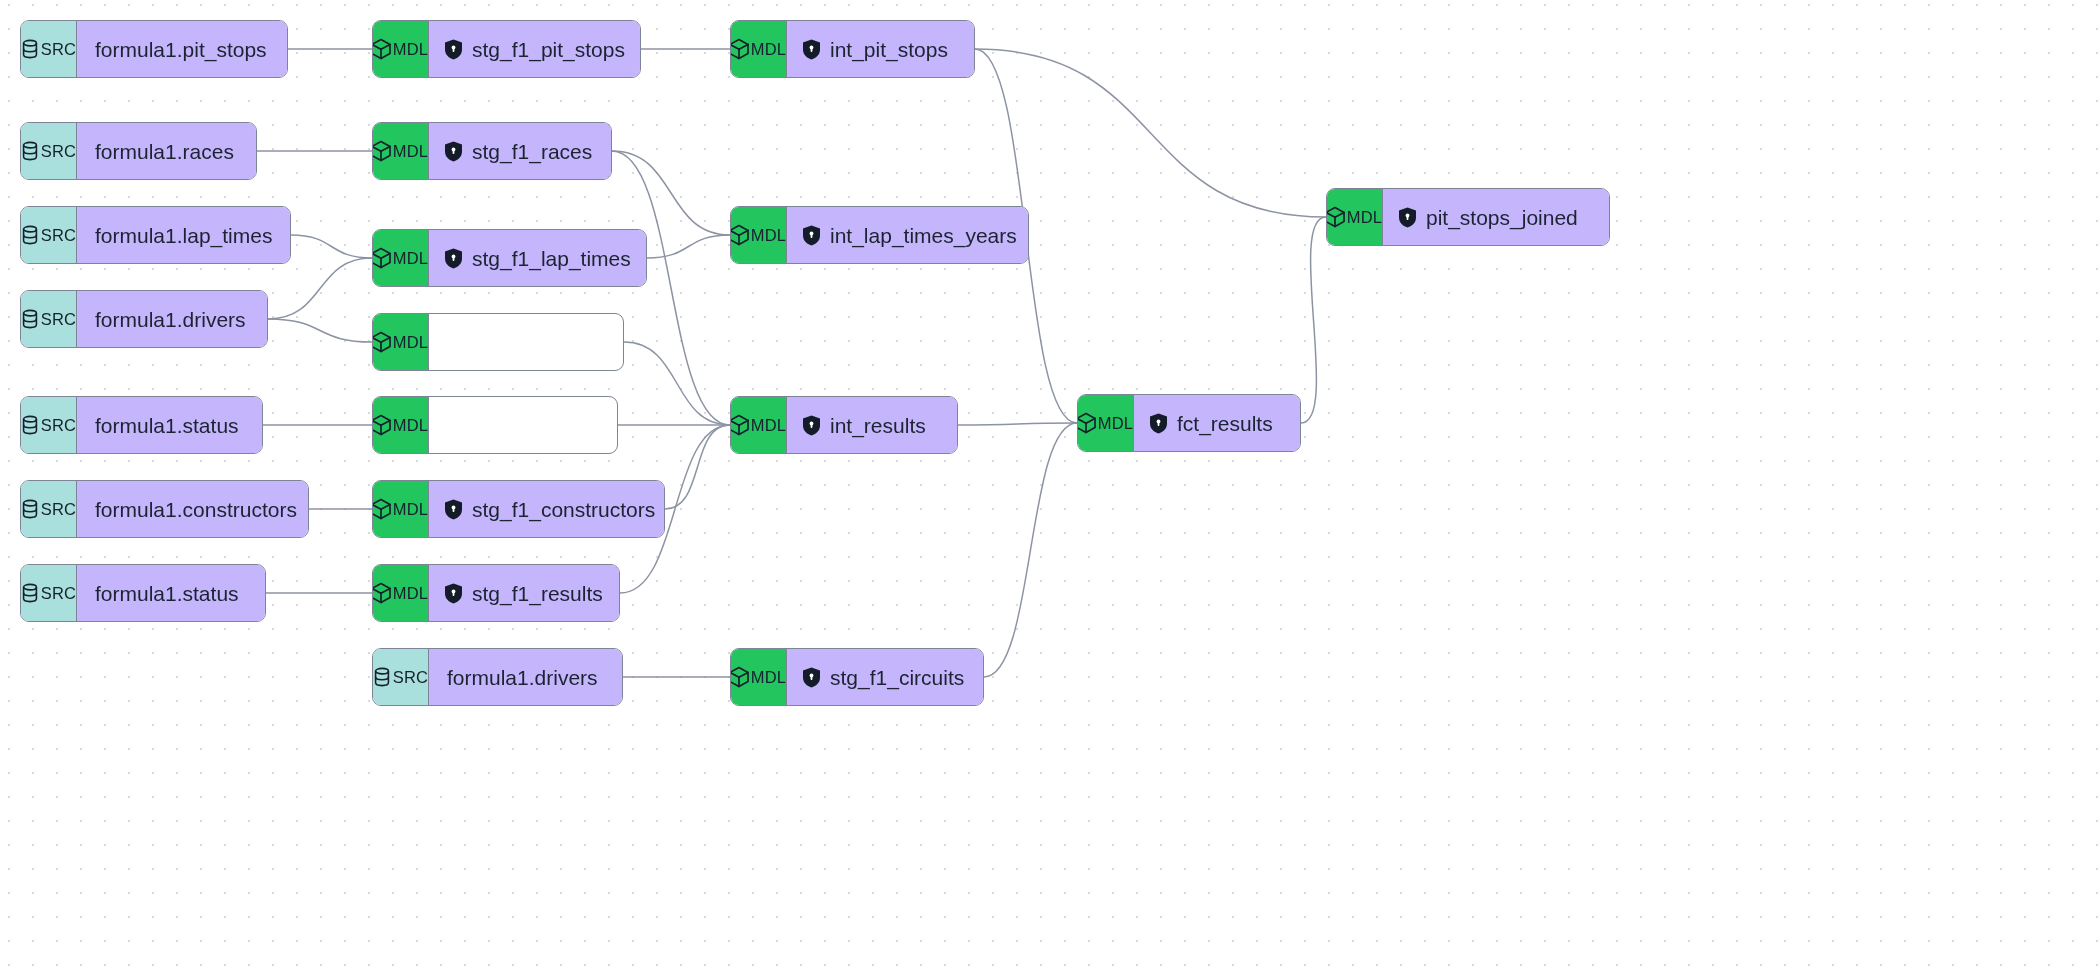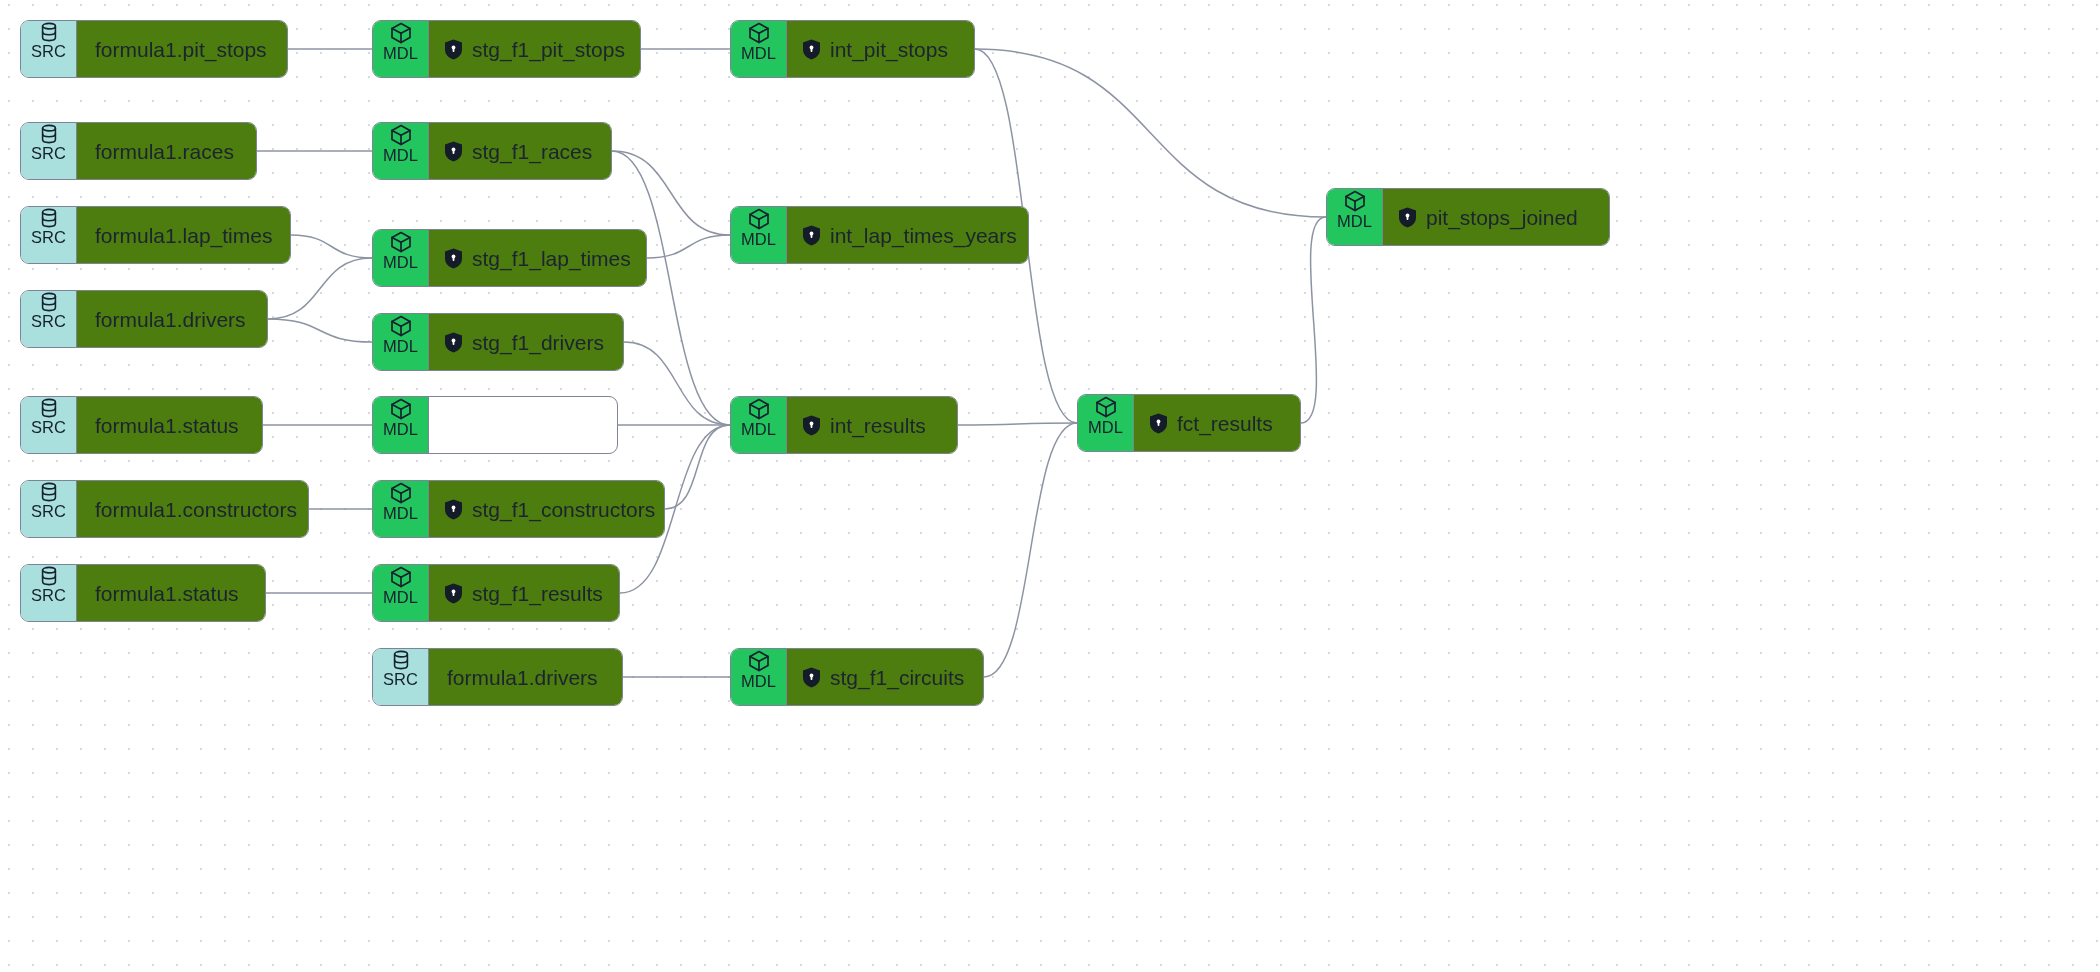--- a/index.html
+++ b/index.html
@@ -30,23 +30,22 @@
     border-radius:9px;
     background:#ffffff;
     box-sizing:border-box;
     overflow:hidden;
     box-shadow:0 0 0 0 rgba(0,0,0,0);
   }
   .node .badge{
     width:56px;
     flex:0 0 56px;
     display:flex;
-    flex-direction:column;
     align-items:center;
-    justify-content:flex-start;
+    justify-content:flex-end;
     gap:0px;
     border-right:1.6px solid #7d8496;
     box-sizing:border-box;
   }
   .node .badge .gicon{line-height:0;display:block;margin-bottom:1px;}
   .node .badge .btxt{
     font-size:16.5px;
     color:#16202e;
     letter-spacing:0.1px;
     line-height:15px;
@@ -54,21 +53,21 @@
   }
   .node.src .badge{background:#a9dfdd;}
   .node.mdl .badge{background:#22c55e;}
 
   .node .body{
     flex:1 1 auto;
     display:flex;
     align-items:center;
     padding:0 18px 0 17px;
     gap:9px;
-    background:#4d7c0f;
+    background:#c4b5fd;
     white-space:nowrap;
   }
   .node .label{
     font-size:21px;
     color:#1b2430;
     line-height:1;
     font-family:"Liberation Sans", sans-serif;
   }
   .node.mdl .body{padding-left:15px;}
   .node.src .body{padding-left:18px;}
@@ -269,30 +268,20 @@
       </div>
       <div class="node mdl" style="left: 372px; top: 313px; width: 252px;">
         <div class="badge">
           <span class="gicon"><svg width="24" height="24" viewBox="0 0 24 24" fill="none" stroke="#16202e" stroke-width="1.7" stroke-linejoin="round" stroke-linecap="round">
               <path d="M12 2.6 21 7.4v9.2L12 21.4 3 16.6V7.4z"></path>
               <path d="M3 7.4 12 12.2l9-4.8"></path>
               <path d="M12 12.2V21.4"></path>
             </svg></span>
           <span class="btxt">MDL</span>
         </div>
-        <div class="body">
-          <span class="shield">
-            <svg class="shield" width="19" height="21" viewBox="0 0 19 21" xmlns="http://www.w3.org/2000/svg">
-              <path d="M9.5 0.6 18 3.4v7.1c0 5.1-3.6 8.4-8.5 9.9C4.6 18.9 1 15.6 1 10.5V3.4z" fill="#141c29"></path>
-              <circle cx="9.5" cy="8.4" r="1.9" fill="#ffffff"></circle>
-              <rect x="8.6" y="9.1" width="1.8" height="4.0" rx="0.8" fill="#ffffff"></rect>
-            </svg>
-          </span>
-          <span class="label">stg_f1_drivers</span>
-        </div>
       </div>
       <div class="node mdl" style="left: 372px; top: 396px; width: 246px;">
         <div class="badge">
           <span class="gicon"><svg width="24" height="24" viewBox="0 0 24 24" fill="none" stroke="#16202e" stroke-width="1.7" stroke-linejoin="round" stroke-linecap="round">
               <path d="M12 2.6 21 7.4v9.2L12 21.4 3 16.6V7.4z"></path>
               <path d="M3 7.4 12 12.2l9-4.8"></path>
               <path d="M12 12.2V21.4"></path>
             </svg></span>
           <span class="btxt">MDL</span>
         </div>

